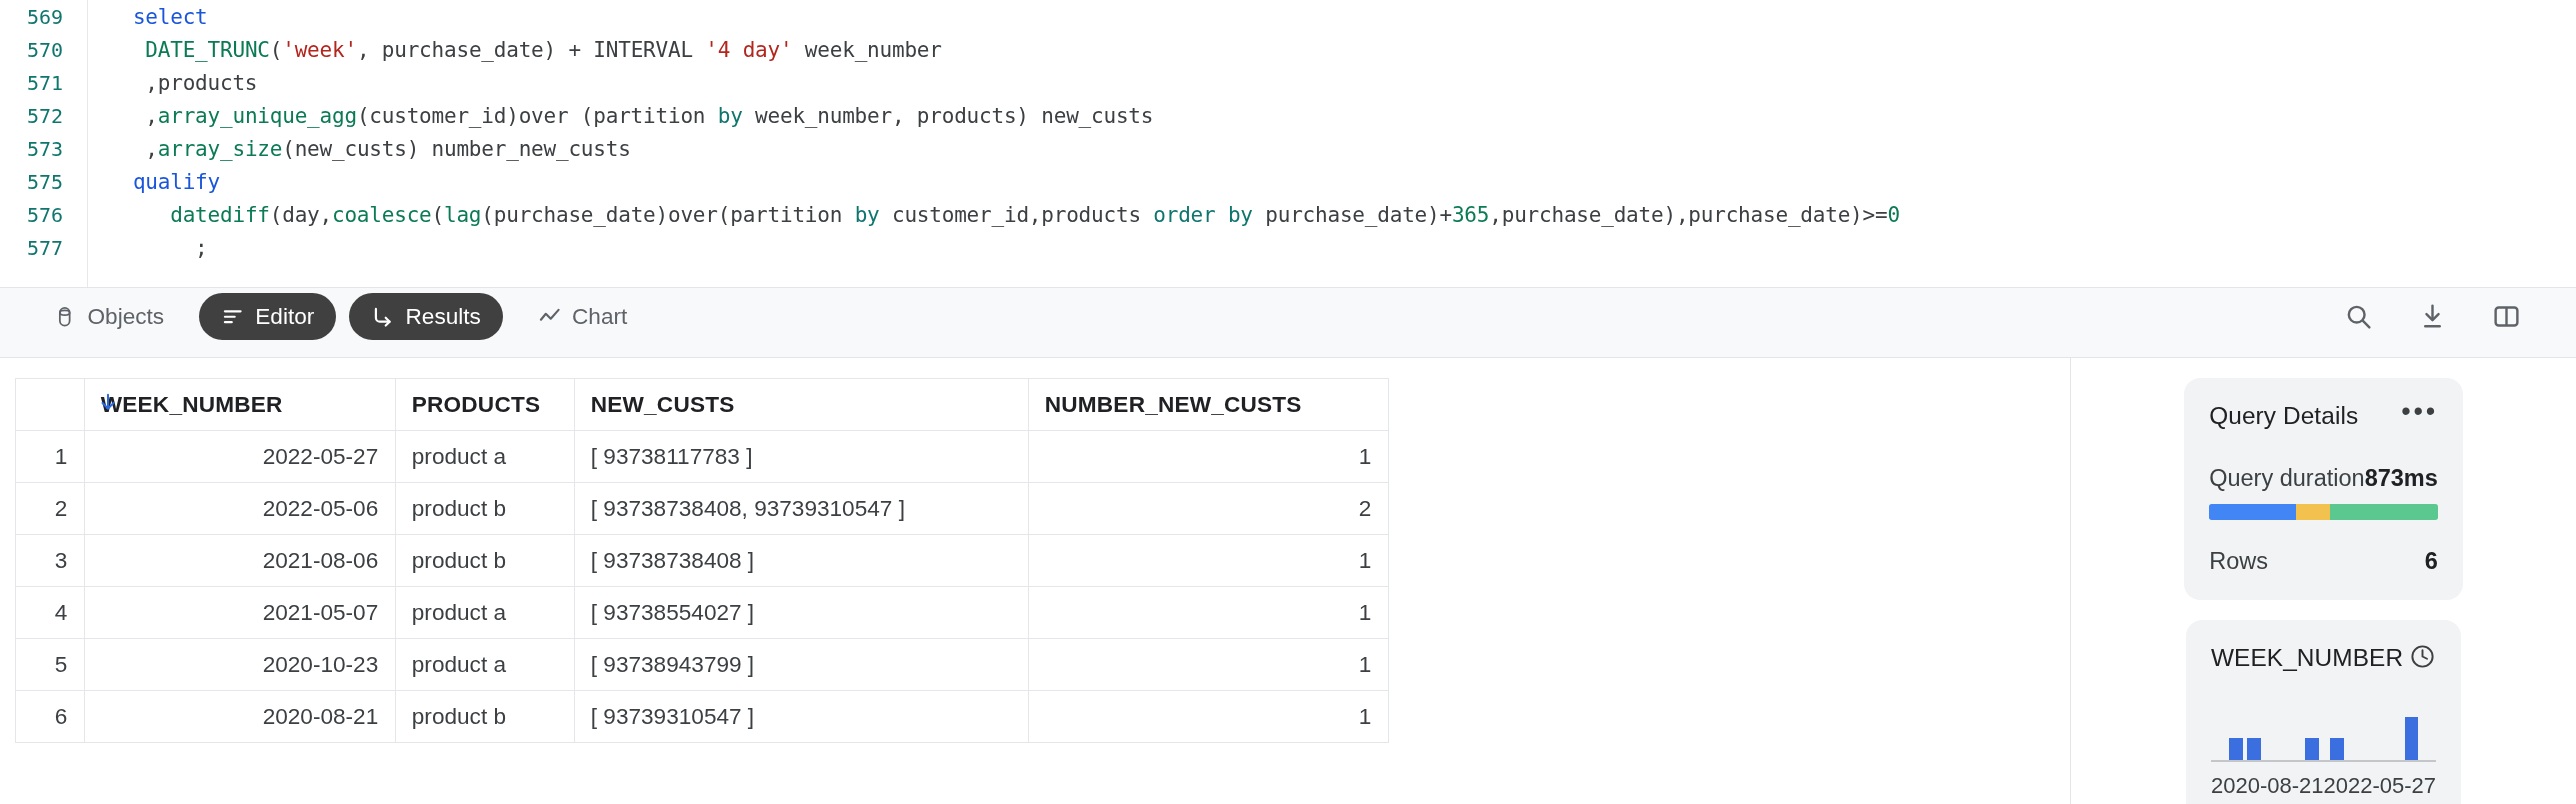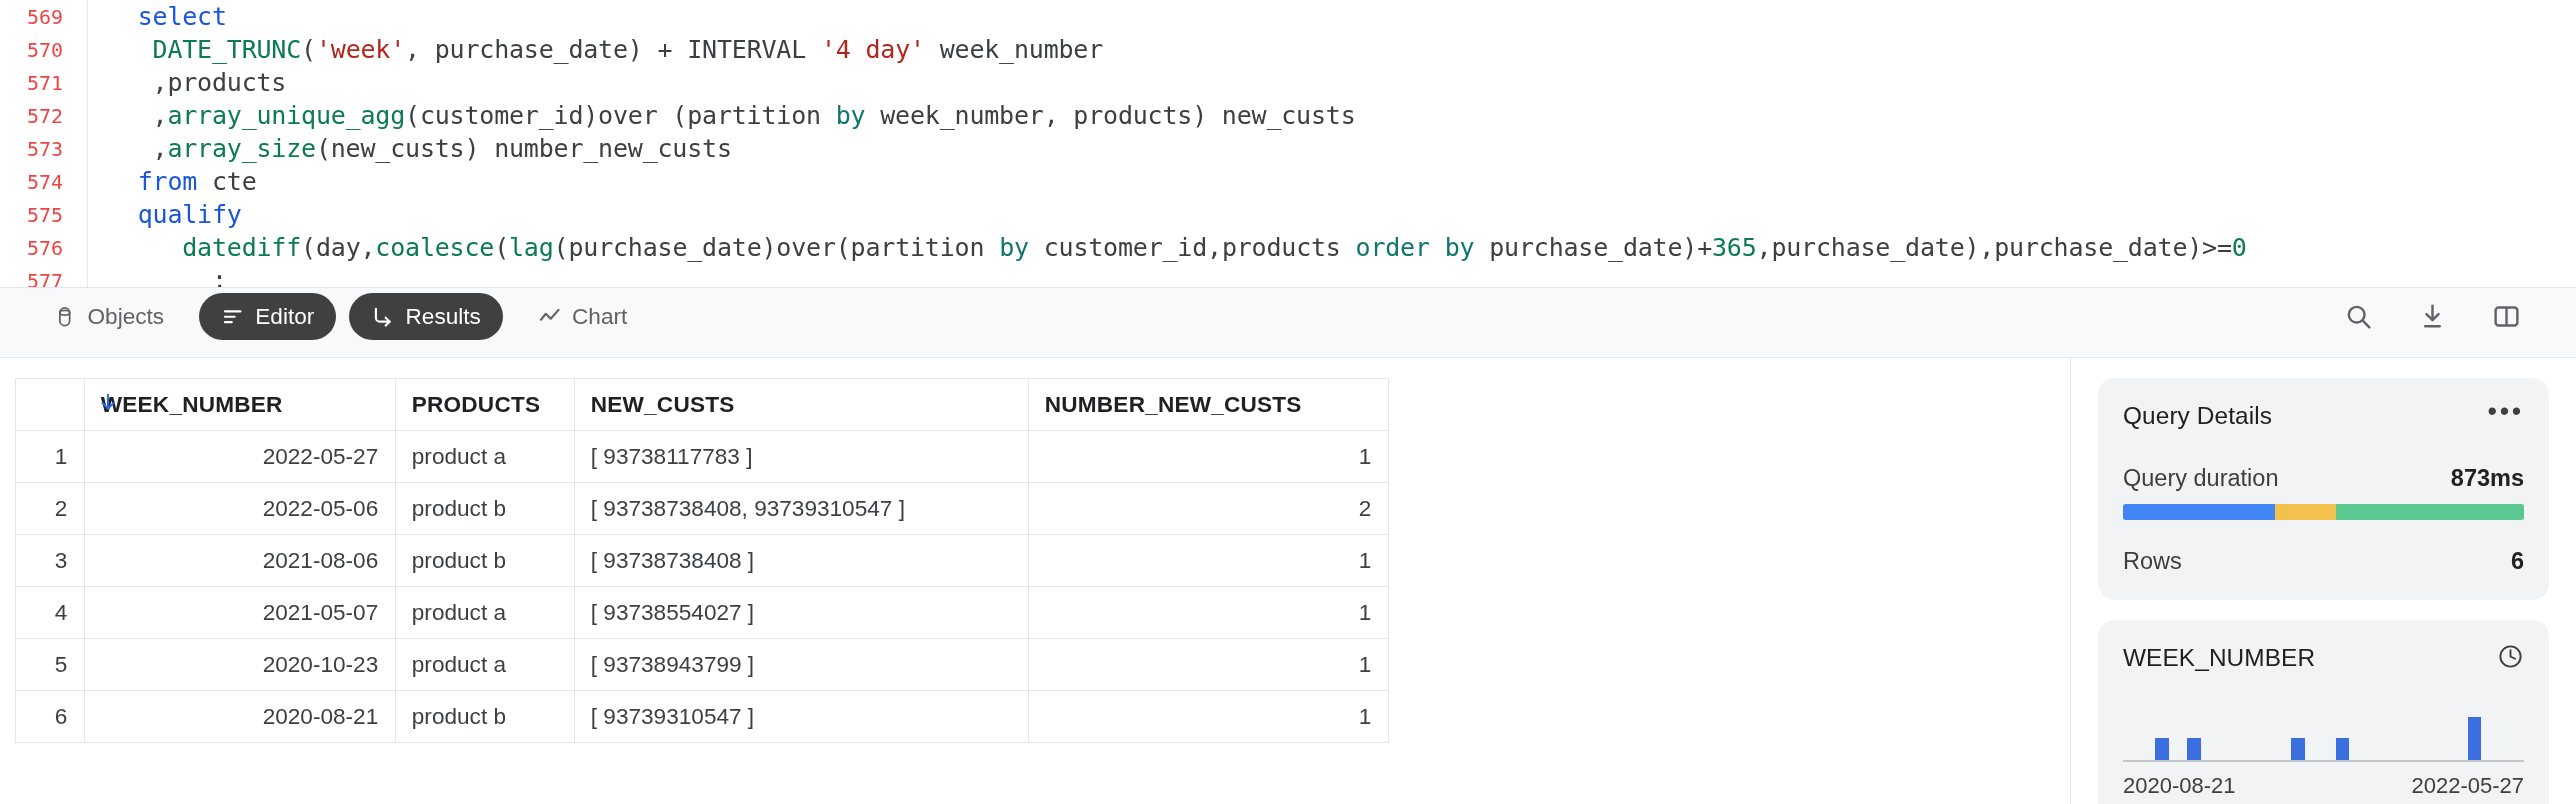--- a/index.html
+++ b/index.html
@@ -32,35 +32,35 @@
     display: flex;
     align-items: center;
     height: 33px;
     white-space: pre;
   }
   .gutter {
     width: 83px;
     min-width: 83px;
     text-align: right;
     padding-right: 20px;
-    color: #ef4444;
+    color: #0f766e;
     font-size: 20px;
     font-family: "DejaVu Sans Mono", monospace;
     letter-spacing: 0px;
   }
   .gutter-rule {
     position: absolute;
     left: 87px;
     top: 0;
     bottom: 0;
     width: 0.9px;
     background: #e6e8eb;
   }
   .code-text {
-    font-size: 25px;
+    font-size: 21px;
     color: #3c4043;
     padding-left: 25px;
     font-family: "DejaVu Sans Mono", monospace;
     letter-spacing: -0.2px;
   }
   .kw  { color: #1a56db; }
   .kw2 { color: #0f766e; }
   .fn  { color: #0b7a55; }
   .str { color: #b3261e; }
   .num { color: #0b7a55; }
@@ -193,20 +193,21 @@
   
   .sidebar {
     width: 506px;
     min-width: 506px;
     border-left: 0.9px solid #e3e5e8;
     background: #ffffff;
     padding: 20px 27px 0 27px;
     display: flex;
     flex-direction: column;
     gap: 20px;
+    align-items: center;
   }
   .card {
     background: #f1f3f4;
     border-radius: 16.3px;
     padding: 23.5px 25px 25px 25px;
   }
   .card-head {
     display: flex;
     align-items: center;
     justify-content: space-between;
@@ -279,21 +280,20 @@
 <div class="app">
 
   <div class="editor">
     <div class="gutter-rule"></div>
     <div id="code-container">
         <div class="code-line"><div class="gutter">569</div><div class="code-text"><span>  </span><span class="kw">select</span></div></div>
         <div class="code-line"><div class="gutter">570</div><div class="code-text"><span>   </span><span class="fn">DATE_TRUNC</span><span>(</span><span class="str">'week'</span><span>, purchase_date) + INTERVAL </span><span class="str">'4 day'</span><span> week_number</span></div></div>
         <div class="code-line"><div class="gutter">571</div><div class="code-text"><span>   ,products</span></div></div>
         <div class="code-line"><div class="gutter">572</div><div class="code-text"><span>   ,</span><span class="fn">array_unique_agg</span><span>(customer_id)over (partition </span><span class="kw2">by</span><span> week_number, products) new_custs</span></div></div>
         <div class="code-line"><div class="gutter">573</div><div class="code-text"><span>   ,</span><span class="fn">array_size</span><span>(new_custs) number_new_custs</span></div></div>
-        <div class="code-line"><div class="gutter">574</div><div class="code-text"><span>  </span><span class="kw">from</span><span> cte</span></div></div>
         <div class="code-line"><div class="gutter">575</div><div class="code-text"><span>  </span><span class="kw">qualify</span></div></div>
         <div class="code-line"><div class="gutter">576</div><div class="code-text"><span>     </span><span class="fn">datediff</span><span>(day,</span><span class="fn">coalesce</span><span>(</span><span class="fn">lag</span><span>(purchase_date)over(partition </span><span class="kw2">by</span><span> customer_id,products </span><span class="kw2">order by</span><span> purchase_date)+</span><span class="num">365</span><span>,purchase_date),purchase_date)&gt;=</span><span class="num">0</span></div></div>
         <div class="code-line"><div class="gutter">577</div><div class="code-text"><span>       ;</span></div></div>
       </div>
   </div>
 
   <div class="tabbar">
 
     <button class="tab">
       <span>

